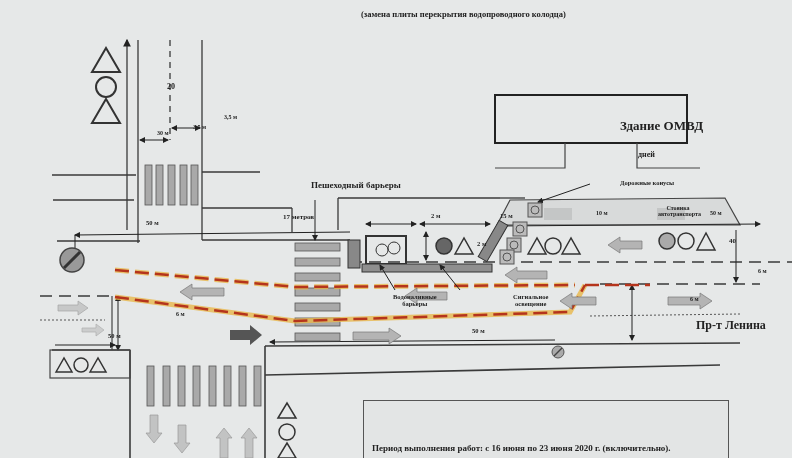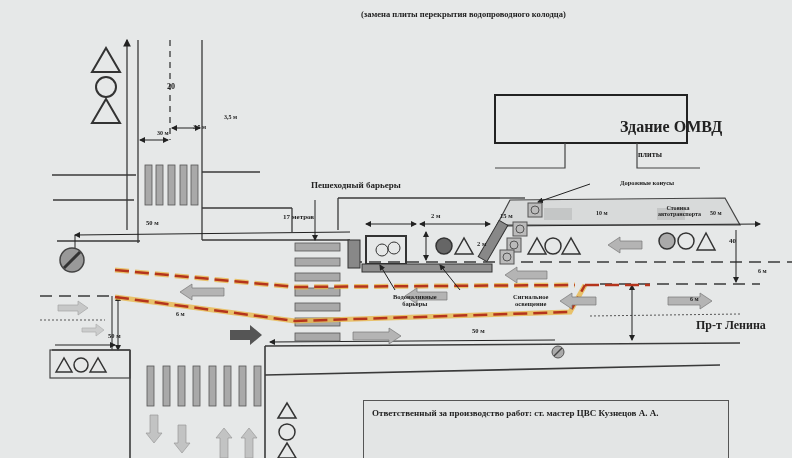--- a/index.html
+++ b/index.html
@@ -190,22 +190,22 @@
   </g>
   <g fill="none" stroke="#333" stroke-width="1.5">
     <circle cx="667" cy="241" r="8" fill="#aaa"></circle>
     <circle cx="686" cy="241" r="8"></circle>
     <path d="M697,250 L706,233 L715,250 z"></path>
   </g>
 </svg>
 
 <div class="lbl title" style="left:313px;top:9px;">(замена плиты перекрытия водопроводного колодца)</div>
 
-<div class="lbl" style="left:572px;top:118px;font-size:16px;text-align:right;">Здание ОМВД</div>
-<div class="lbl" style="left:590px;top:150px;font-size:8px;">плиты</div>
+<div class="lbl" style="left:572px;top:118px;font-size:13px;text-align:right;">Здание ОМВД</div>
+<div class="lbl" style="left:590px;top:150px;font-size:8px;">дней</div>
 
 <div class="lbl" style="left:263px;top:180px;font-size:9px;">Пешеходный барьеры</div>
 <div class="lbl" style="left:572px;top:179px;font-size:6.5px;">Дорожные конусы</div>
 <div class="lbl" style="left:610px;top:205px;font-size:6px;text-align:center;width:40px;"><span>Стоянка</span><br><span>автотранспорта</span></div>
 <div class="lbl" style="left:345px;top:293px;font-size:6.5px;text-align:center;"><span>Водоналивные</span><br><span>барьеры</span></div>
 <div class="lbl" style="left:465px;top:293px;font-size:6.5px;text-align:center;"><span>Сигнальное</span><br><span>освещение</span></div>
 <div class="lbl" style="left:648px;top:318px;font-size:12px;">Пр-т Ленина</div>
 
 <div class="lbl" style="left:109px;top:130px;font-size:6px;">30 м</div>
 <div class="lbl" style="left:145px;top:124px;font-size:6px;">3,5 м</div>
@@ -220,14 +220,14 @@
 <div class="lbl" style="left:710px;top:268px;font-size:6px;">6 м</div>
 <div class="lbl" style="left:642px;top:296px;font-size:6px;">6 м</div>
 <div class="lbl" style="left:128px;top:311px;font-size:6px;">6 м</div>
 <div class="lbl" style="left:60px;top:332px;font-size:6.5px;">50 м</div>
 <div class="lbl" style="left:424px;top:327px;font-size:6.5px;">50 м</div>
 
 <div class="lbl" style="left:100px;top:82px;font-size:8px;margin-left:19px;">20</div>
 <div class="lbl" style="left:681px;top:237px;font-size:7px;">40</div>
 
 <div class="info">
-  <div style="top:7px;">Ответственный за производство работ: ст. мастер ЦВС Кузнецов А. А.</div>
+  <div style="top:42px;">Период выполнения работ: с 16 июня по 23 июня 2020 г. (включительно).</div>
 </div>
 
 </body></html>

